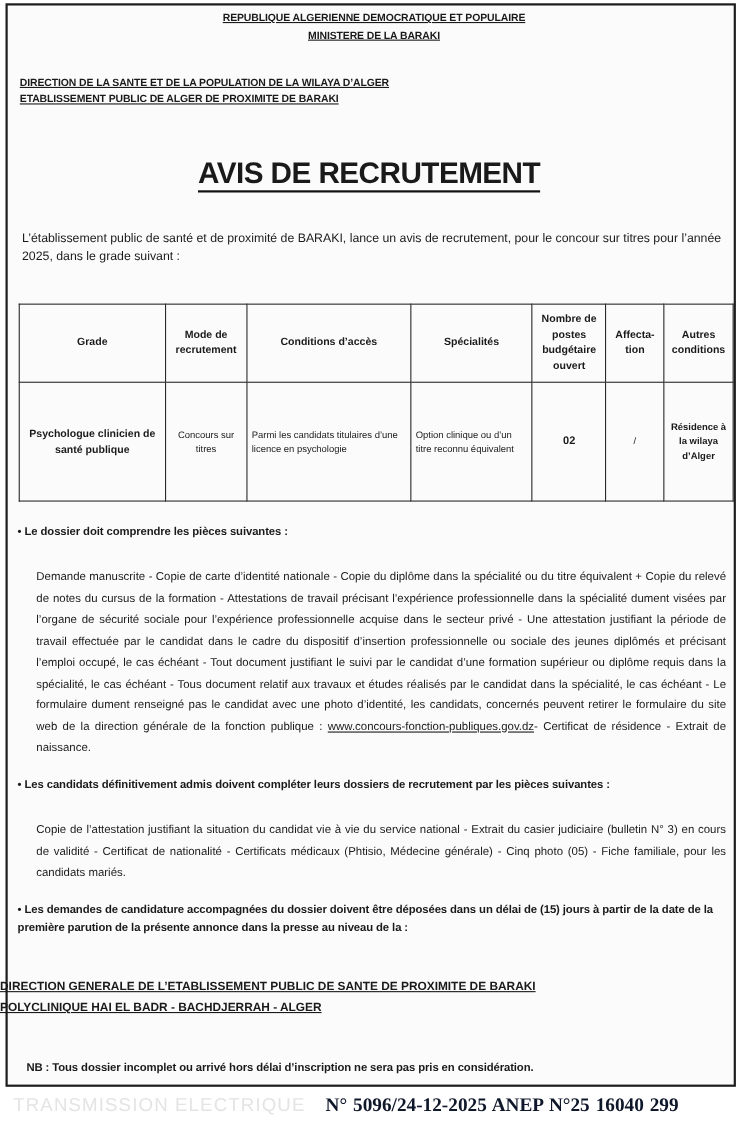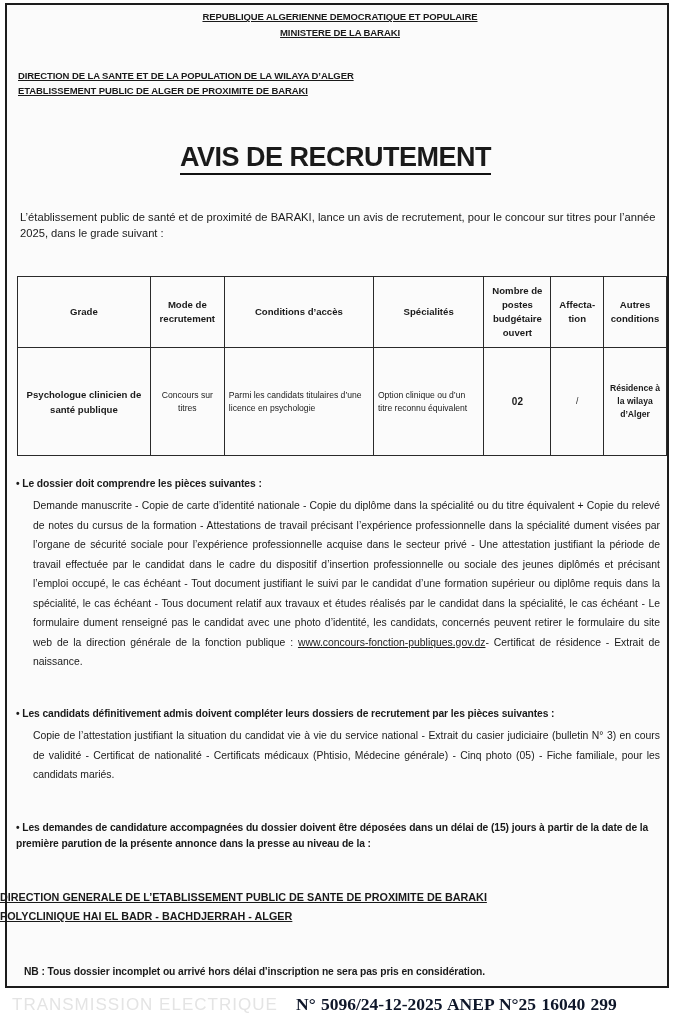--- a/index.html
+++ b/index.html
@@ -20,21 +20,21 @@
   table.grid th, table.grid td { border:1.3px solid #2a2a2a; text-align:center; vertical-align:middle;
                padding:2px 4px; }
   table.grid th { height:66px; font-size:9.6px; font-weight:bold; line-height:14px; }
   table.grid td { height:103px; font-size:8.6px; line-height:13px; }
   table.grid td.grade { font-size:9.6px; font-weight:bold; line-height:15px; }
   table.grid td.left { text-align:left; }
   table.grid td.num { font-size:10px; font-weight:bold; }
   table.grid td.other { font-size:8.6px; font-weight:bold; }
   .bullet-head { position:absolute; left:16px; font-size:10.3px; font-weight:bold; letter-spacing:-0.1px; }
   .para { position:absolute; left:33px; width:627px; font-size:10.4px; line-height:19.5px;
-          text-align:justify; text-align-last:left; }
+          text-align:justify; text-align-last:left;margin-top:19px; }
   .para a { color:#1a1a1a; text-decoration:underline; }
   .deposit { position:absolute; left:16px; top:820px; width:650px; font-size:10.3px; font-weight:bold;
              line-height:16px; letter-spacing:-0.1px; }
   .addr { position:absolute; left:0; width:680px; text-align:left; font-size:10.8px; font-weight:bold;
           text-decoration:underline; }
   .nb { position:absolute; left:24px; top:966px; font-size:10.3px; font-weight:bold; letter-spacing:-0.1px; }
   .watermark { position:absolute; left:12px; top:995px; font-family:Liberation Sans, sans-serif;
                font-size:17px; color:#e4e4e4; letter-spacing:1px; }
   .ref { position:absolute; left:296px; top:994px; font-family:"Liberation Serif", serif;
          font-size:17.5px; font-weight:bold; color:#0f172a; word-spacing:1px; }

